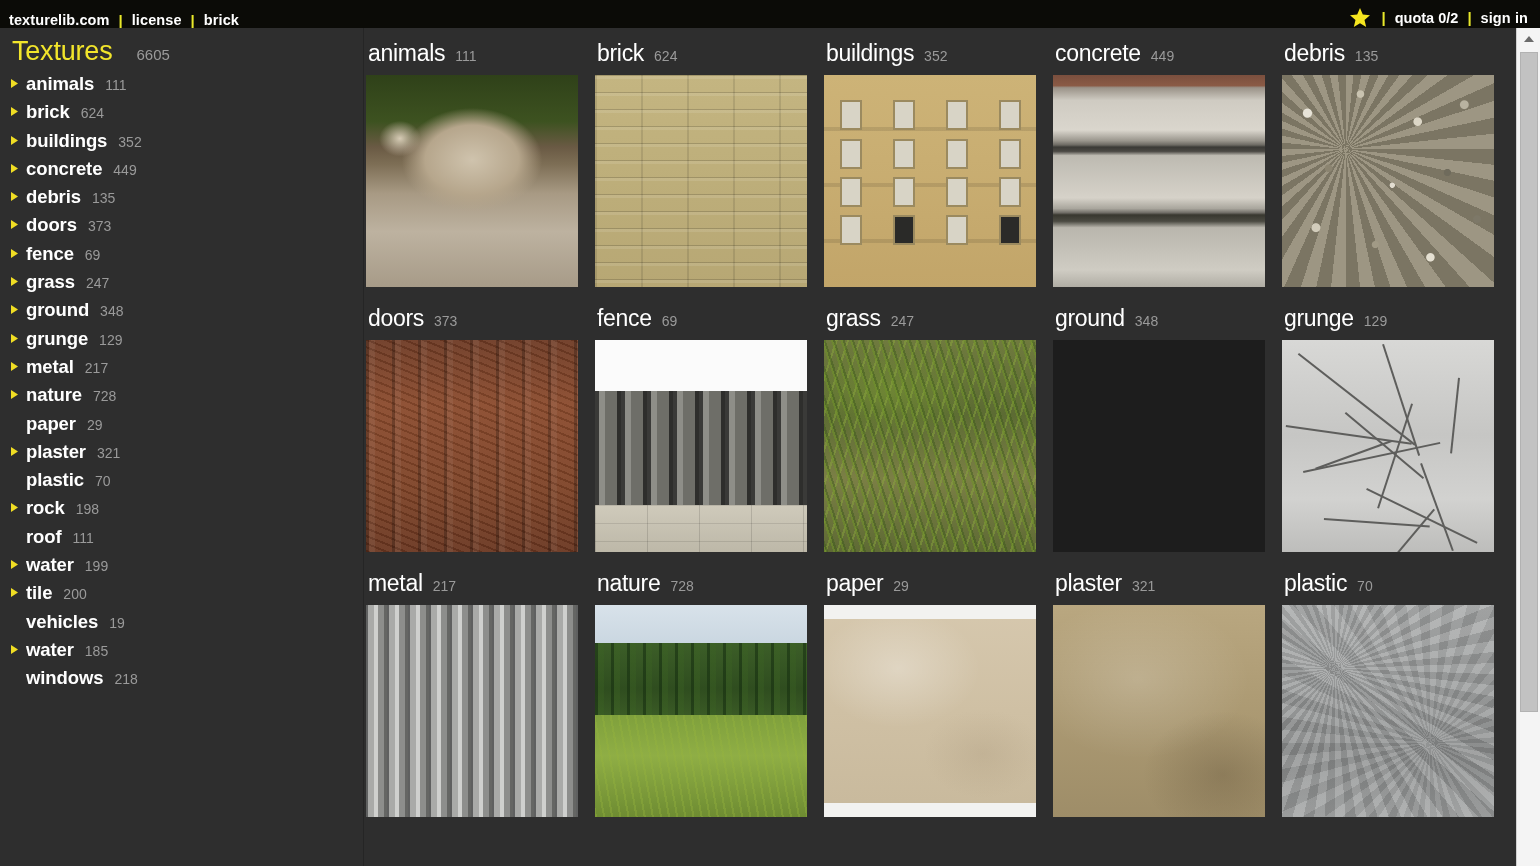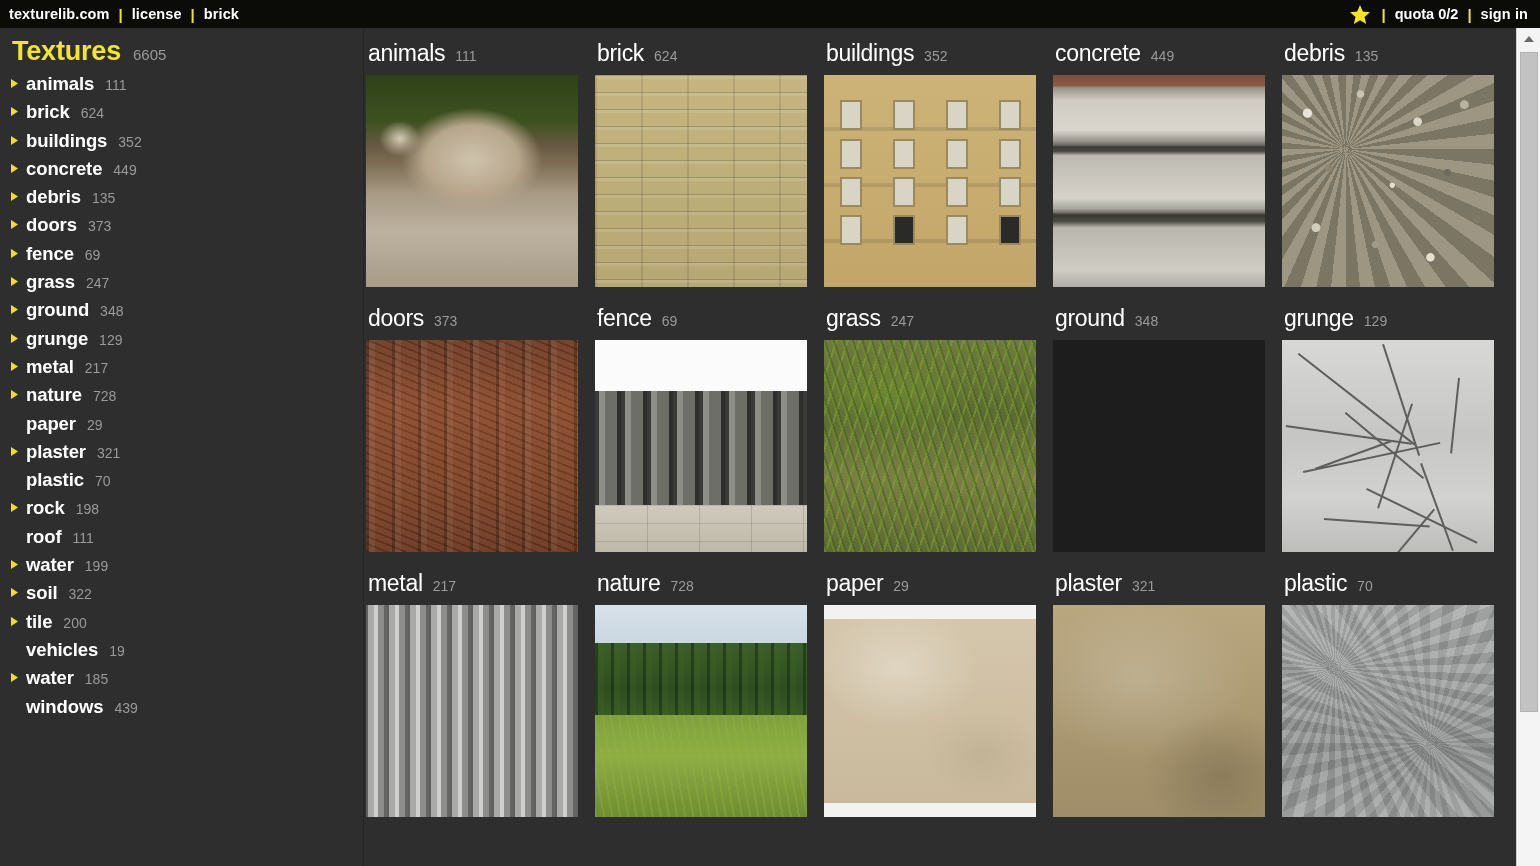--- a/index.html
+++ b/index.html
@@ -7,21 +7,21 @@
     width: 1540px; height: 866px;
     background: #2e2e2e;
     font-family: "Liberation Sans", sans-serif;
     overflow: hidden;
   }
 
   
   #topbar {
     position: absolute; left: 0; top: 0; width: 1540px; height: 28px;
     background: #0b0b07;
-    display: flex; align-items: center;
+    display: flex; align-items: flex-end;
   }
   #topbar-left { display: flex; align-items: center; padding-left: 9px; }
   #topbar-right { display: flex; align-items: center; margin-left: auto; padding-right: 12px; }
   .nav-link {
     color: #ffffff; font-size: 14.5px; font-weight: bold;
     letter-spacing: 0.1px; cursor: pointer; white-space: nowrap;
   }
   .pipe {
     color: #e8e82a; font-size: 15px; font-weight: bold;
     margin: 0 9px; line-height: 1;
@@ -33,24 +33,24 @@
   #sidebar {
     position: absolute; left: 0; top: 28px; width: 364px; height: 838px;
     background: #2e2e2e;
     padding-top: 8px;
     overflow: hidden;
   }
   #sidebar-header {
     display: flex; align-items: baseline; padding: 0 0 6px 12px;
   }
   #sidebar-title {
-    color: #f2e52b; font-size: 27px; font-weight: bold; letter-spacing: -0.2px;
+    color: #f2e52b; font-size: 27px; font-weight: normal; letter-spacing: -0.2px;
   }
   #sidebar-title-count {
-    color: #9a9a9a; font-size: 15px; margin-left: 12px;
+    color: #9a9a9a; font-size: 15px; margin-left: 24px;
   }
   .cat-row {
     display: flex; align-items: baseline;
     height: 28.3px; padding-left: 10px; cursor: pointer;
   }
   .cat-arrow {
     width: 16px; flex: none; display: flex; align-items: center;
     justify-content: flex-start; position: relative; top: -1px;
   }
   .cat-arrow svg { display: block; }
@@ -447,50 +447,41 @@
         </span>
         <span class="cat-name">water</span>
         <span class="cat-count">199</span>
       </div>
       <div class="cat-row">
         <span class="cat-arrow">
           <svg width="9" height="11" viewBox="0 0 9 11">
             <polygon points="1,1 8,5.5 1,10" fill="#f0dd24"></polygon>
           </svg>
         </span>
-        <span class="cat-name">soil</span>
-        <span class="cat-count">322</span>
-      </div>
-      <div class="cat-row">
-        <span class="cat-arrow">
-          <svg width="9" height="11" viewBox="0 0 9 11">
-            <polygon points="1,1 8,5.5 1,10" fill="#f0dd24"></polygon>
-          </svg>
-        </span>
         <span class="cat-name">tile</span>
         <span class="cat-count">200</span>
       </div>
       <div class="cat-row">
         <span class="cat-arrow"></span>
         <span class="cat-name">vehicles</span>
         <span class="cat-count">19</span>
       </div>
       <div class="cat-row">
         <span class="cat-arrow">
           <svg width="9" height="11" viewBox="0 0 9 11">
             <polygon points="1,1 8,5.5 1,10" fill="#f0dd24"></polygon>
           </svg>
         </span>
         <span class="cat-name">water</span>
         <span class="cat-count">185</span>
       </div>
       <div class="cat-row">
         <span class="cat-arrow"></span>
         <span class="cat-name">windows</span>
-        <span class="cat-count">439</span>
+        <span class="cat-count">218</span>
       </div>
     </div>
 </div>
 
 <div id="divider"></div>
 
 <div id="main">
   <div id="grid">
       <div class="tile">
         <div class="tile-head">

